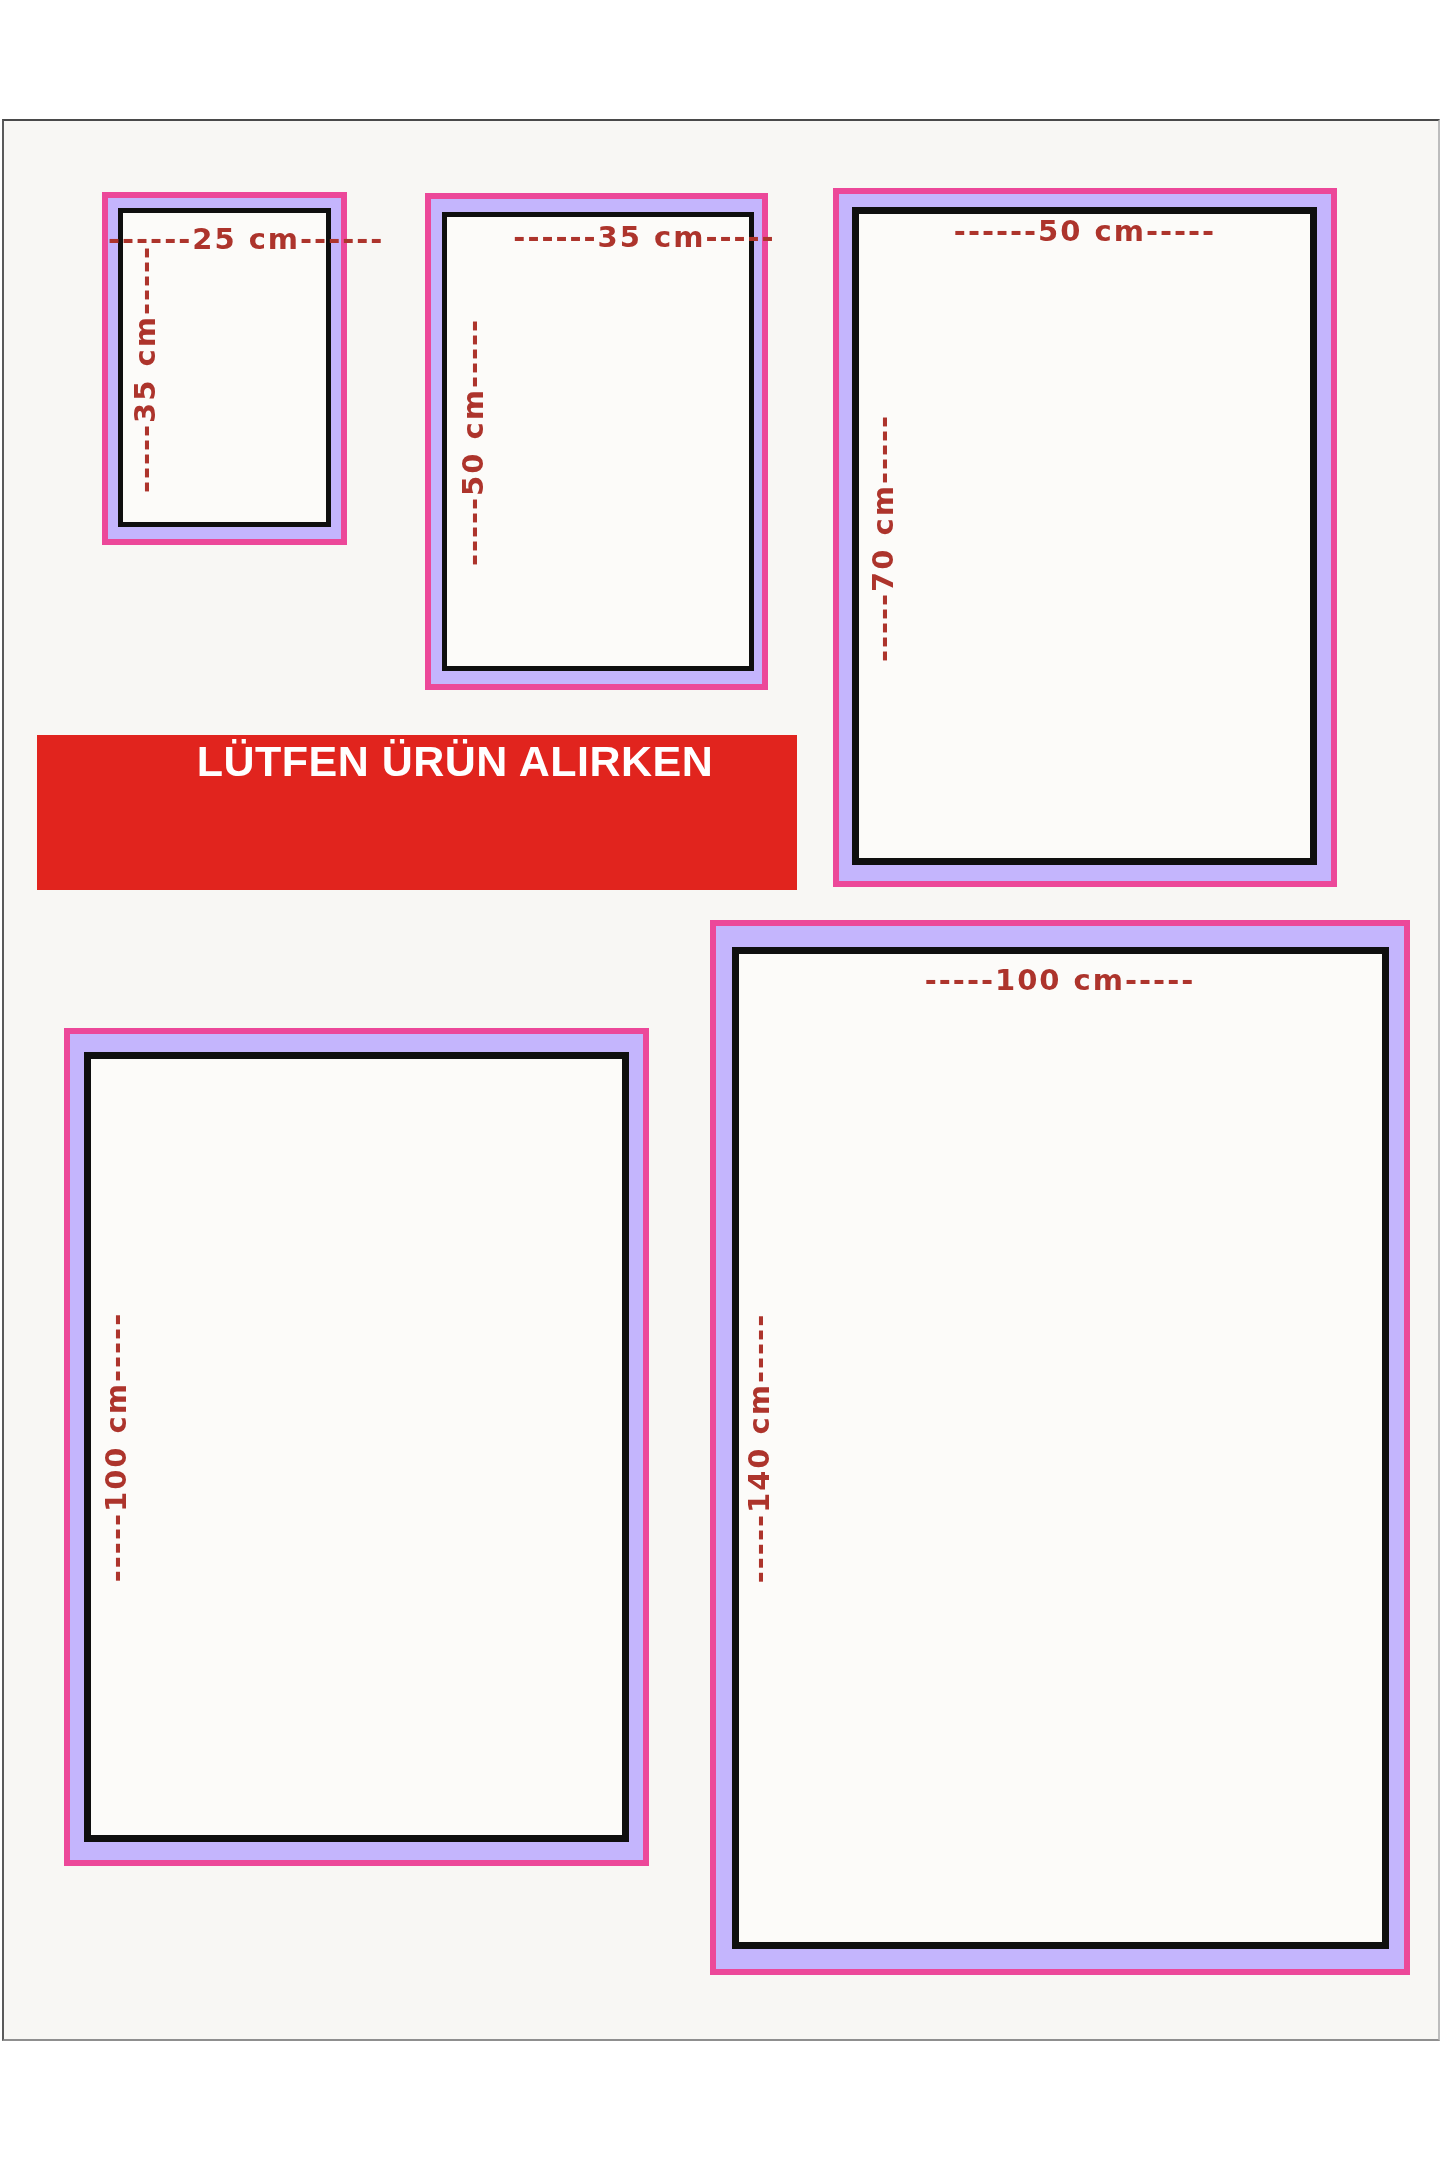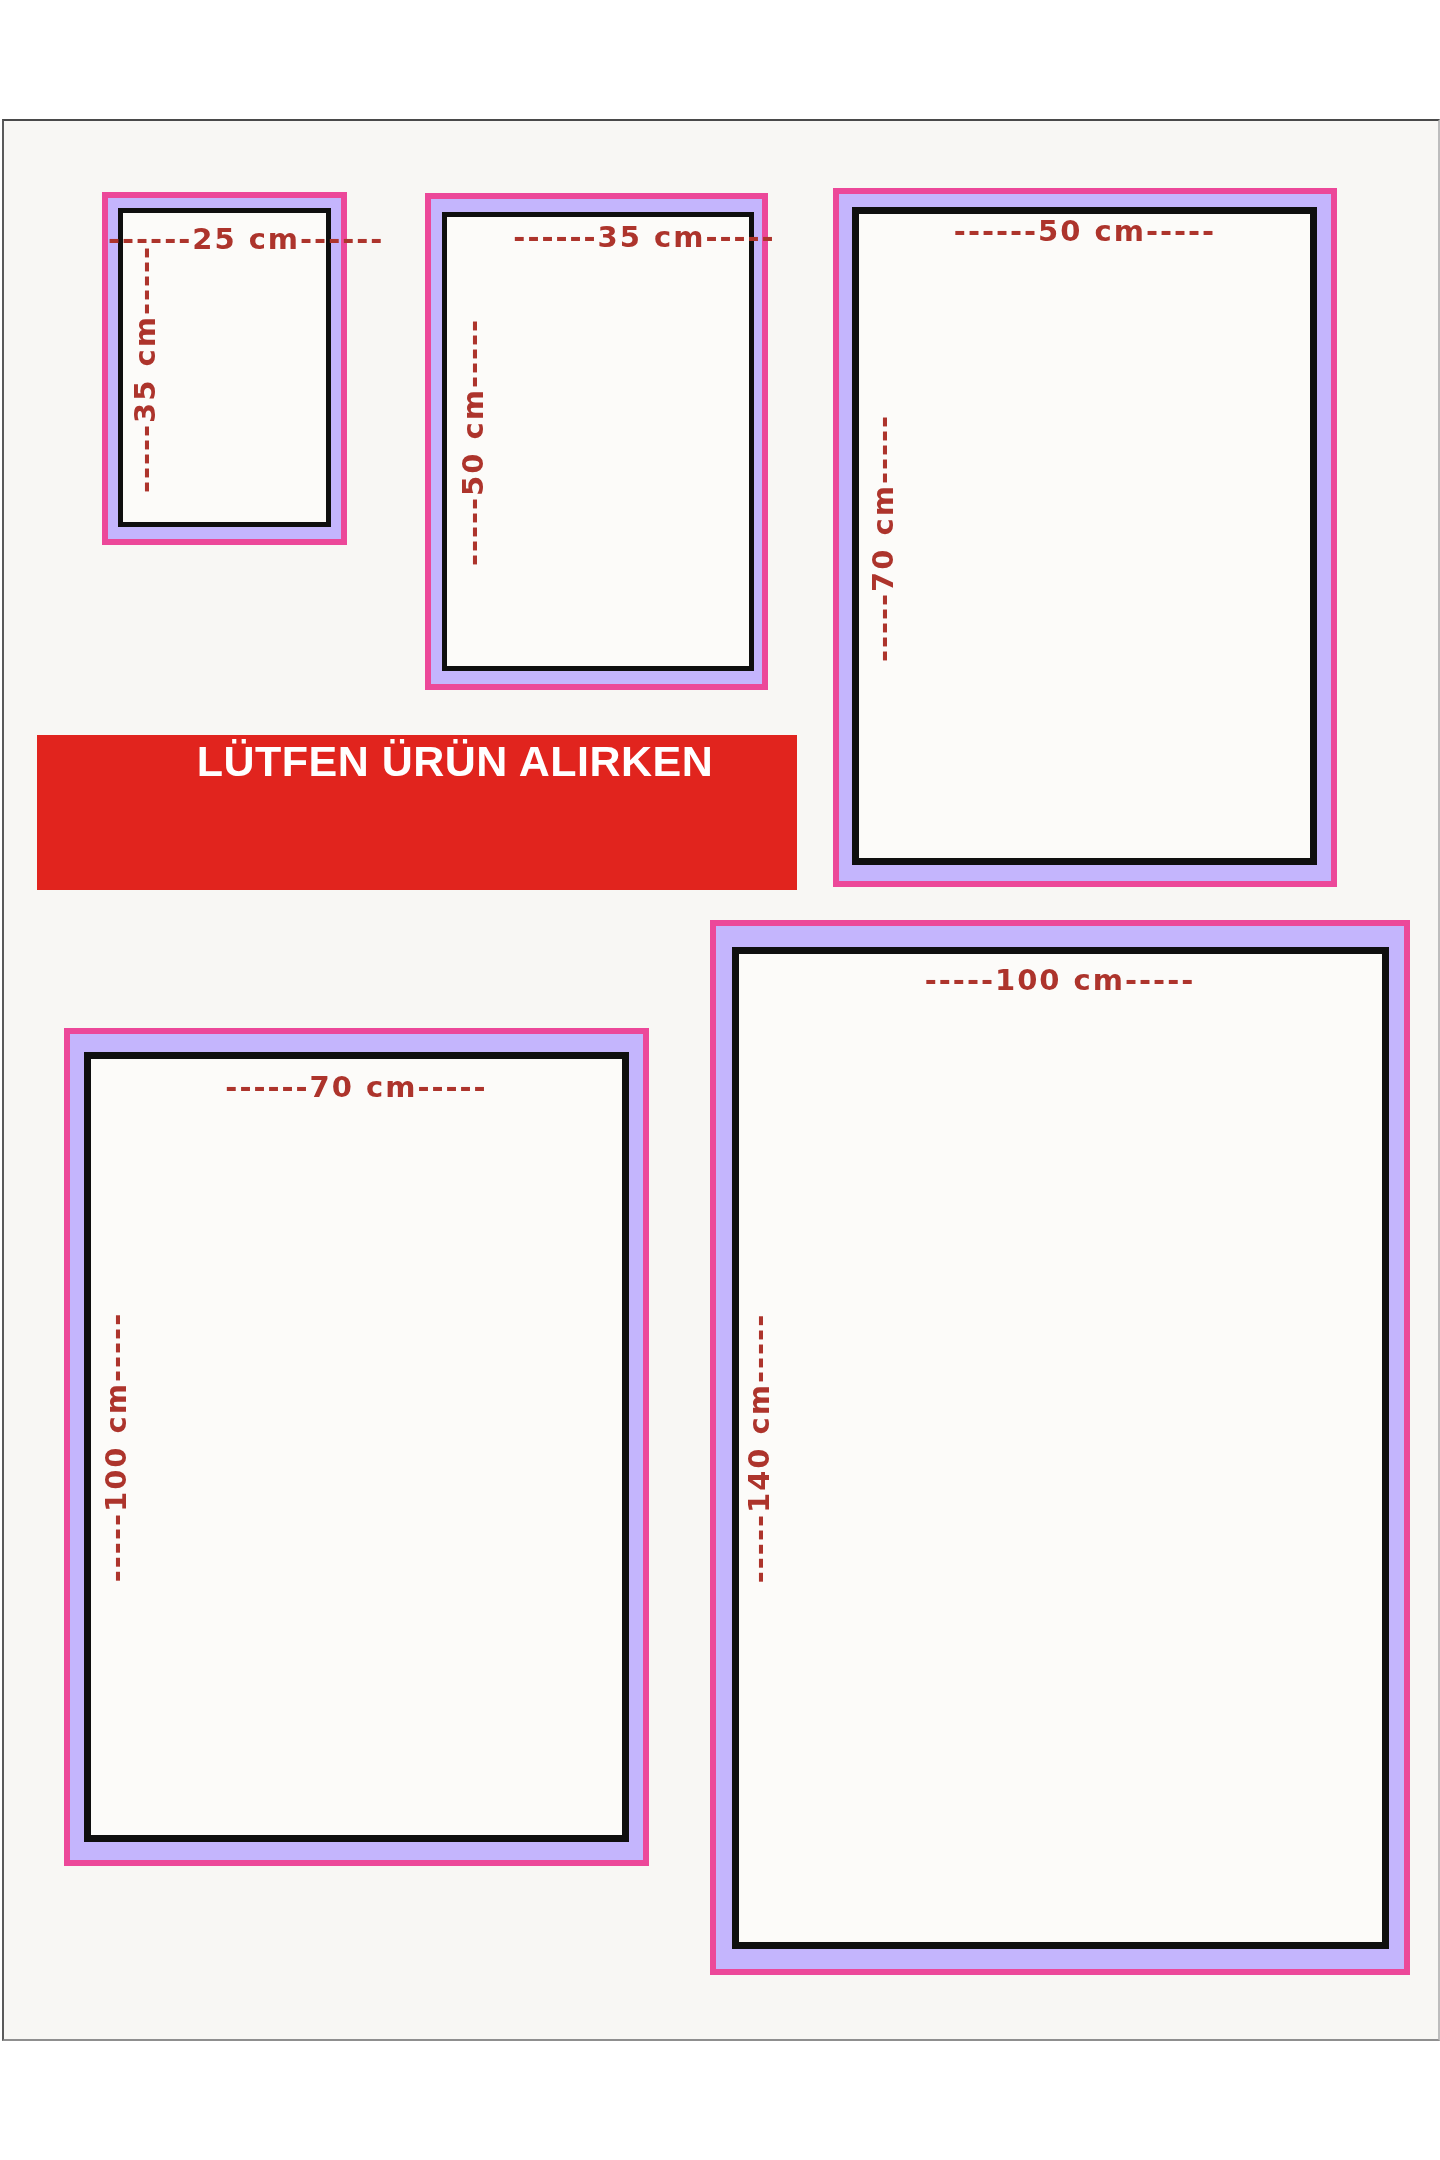--- a/index.html
+++ b/index.html
@@ -98,21 +98,20 @@
   <div class="dim-label w-label" style="top:20px;">------50 cm-----</div>
   <div class="dim-label h-label" style="left:44px;">-----70 cm-----</div>
 </div>
 
 <div class="banner">
   <div class="banner-line">LÜTFEN ÜRÜN ALIRKEN</div>
 </div>
 
 <div class="size-box big" style="left:64px; top:1028px; width:585px; height:838px;">
   <div class="inner-rect" style="left:14px; top:18px; right:14px; bottom:18px;"></div>
-  <div class="dim-label w-label" style="top:36px;">------70 cm-----</div>
   <div class="dim-label h-label" style="left:46px;">-----100 cm-----</div>
 </div>
 
 <div class="size-box big" style="left:710px; top:920px; width:700px; height:1055px;">
   <div class="inner-rect" style="left:16px; top:21px; right:15px; bottom:20px;"></div>
   <div class="dim-label w-label" style="top:37px;">-----100 cm-----</div>
   <div class="dim-label h-label" style="left:43px;">-----140 cm-----</div>
 </div>
 
 </body></html>

